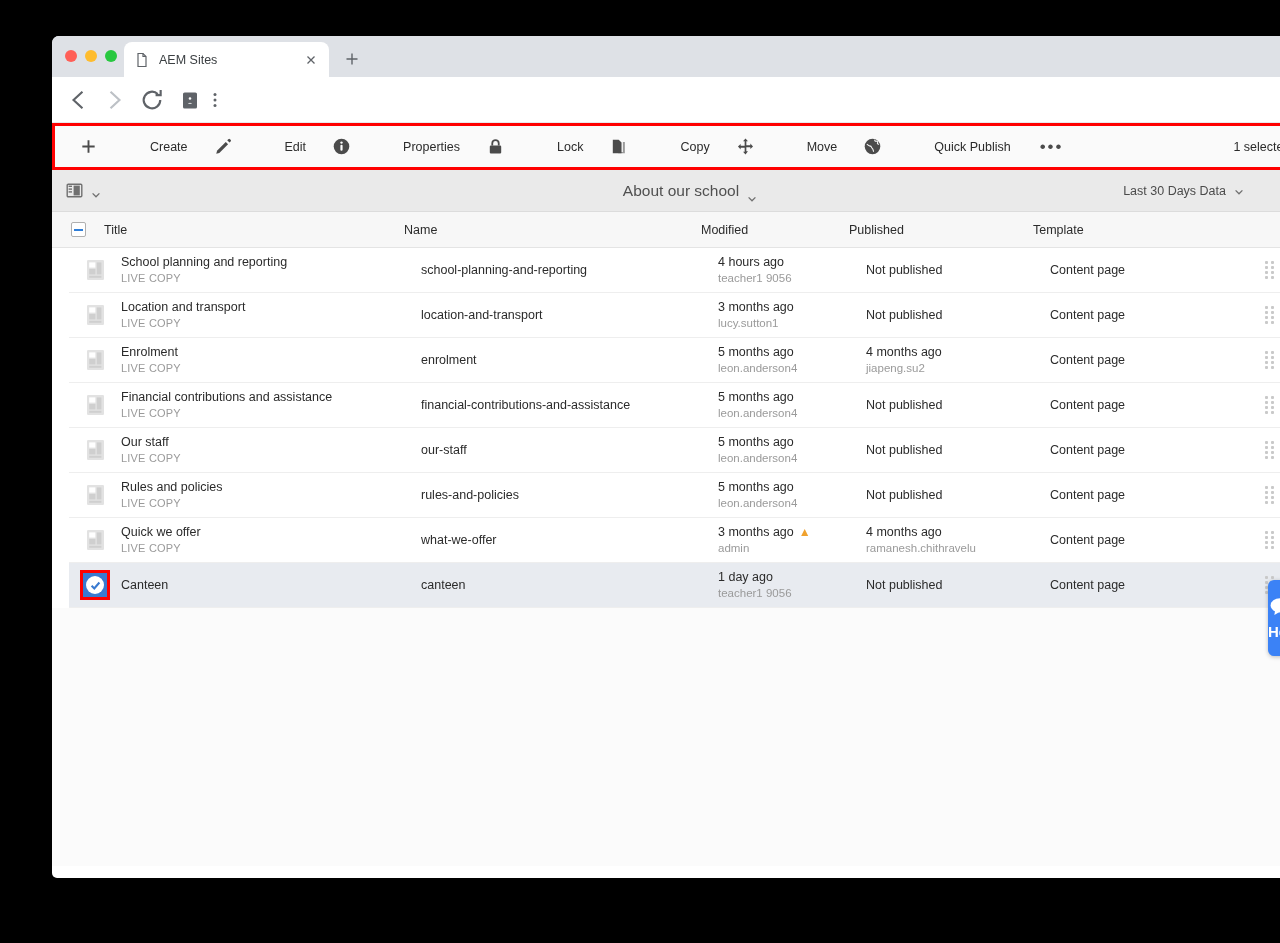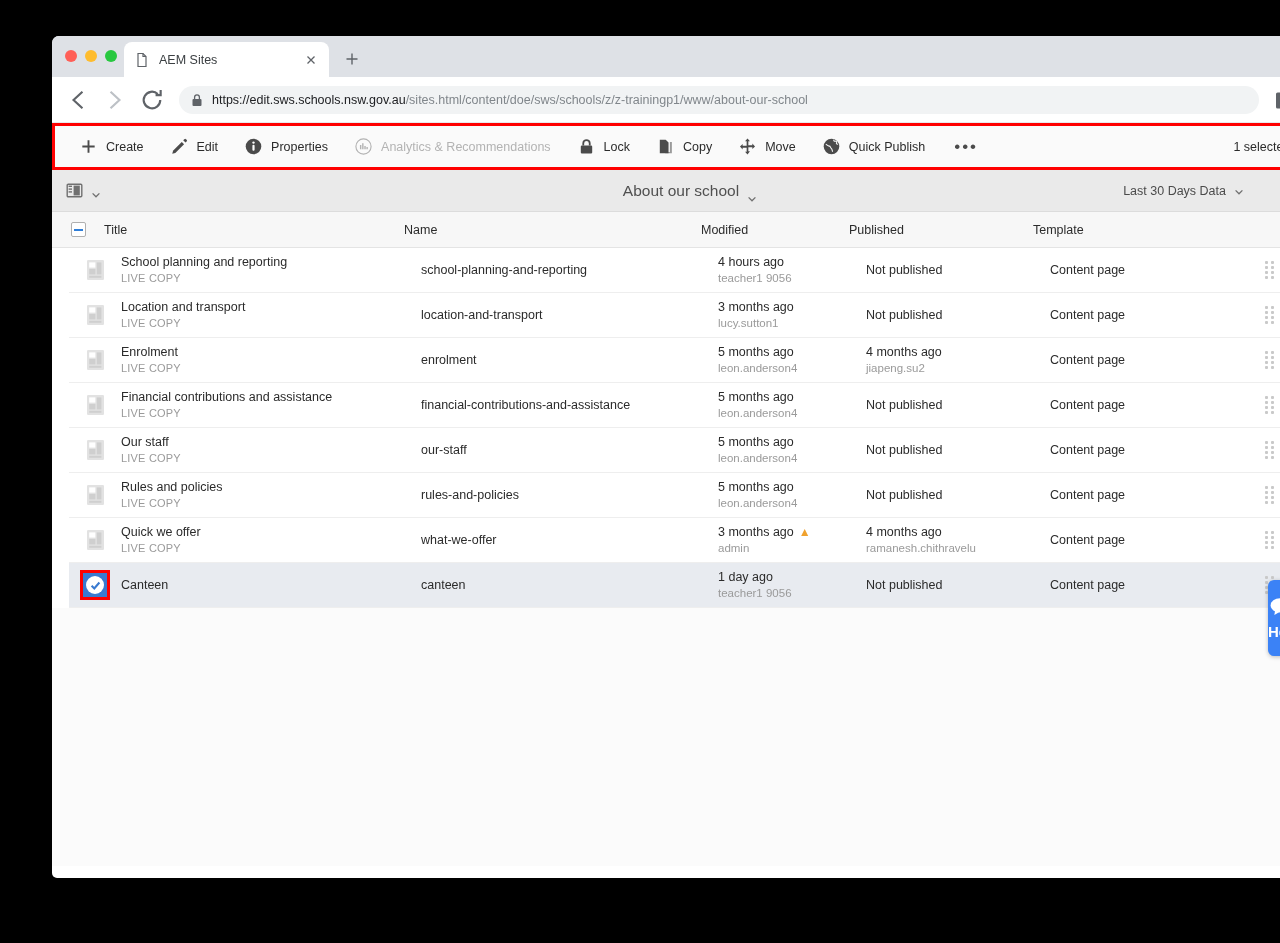--- a/index.html
+++ b/index.html
@@ -95,20 +95,21 @@
     background: #fafafa;
     border: 3px solid #ff0000;
     display: flex; align-items: center;
     padding-left: 11px;
   }
   .act {
     display: flex; align-items: center;
     height: 100%;
     padding: 0 13px;
     cursor: default;
+    gap: 44px;
   }
   .act-icon {
     width: 19px; height: 19px;
     margin-right: 8px;
     display: flex; align-items: center; justify-content: center;
     color: #4b4b4b;
     flex: 0 0 auto;
   }
   .act-label { font-size: 12.5px; color: #2b2b2b; white-space: nowrap; }
   .act.muted .act-icon, .act.muted .act-label { color: #b3b3b3; }
@@ -273,29 +274,20 @@
       <svg viewBox="0 0 22 22" stroke="currentColor" stroke-width="1.7" fill="none">
           <path d="M7.5 4.5l7 6.5-7 6.5"></path>
         </svg>
     </span>
     <span class="nav-btn">
       <svg viewBox="0 0 22 22" stroke="currentColor" stroke-width="1.7" fill="none">
         <path d="M17.5 11a6.5 6.5 0 1 1-2-4.7"></path>
           <path d="M17.8 3.2v4h-4"></path>
       </svg>
     </span>
-    <div class="omnibox">
-      <span class="lock-icon">
-        <svg viewBox="0 0 12 14" fill="#5f6368">
-          <rect x="1.5" y="6" width="9" height="7" rx="1"></rect>
-          <path d="M3.6 6V4.2a2.4 2.4 0 0 1 4.8 0V6" fill="none" stroke="#5f6368" stroke-width="1.3"></path>
-        </svg>
-      </span>
-      <span class="url"><span>https://edit.sws.schools.nsw.gov.au</span><span class="grey">/sites.html/content/doe/sws/schools/z/z-trainingp1/www/about-our-school</span></span>
-    </div>
     <span class="chrome-right-icon">
       <svg viewBox="0 0 22 24" fill="none" stroke="#5f6368" stroke-width="1.5">
         <rect x="4" y="4.5" width="14" height="16" rx="1.6" fill="#5f6368" stroke="none"></rect>
         <circle cx="11" cy="10.5" r="2.1" fill="#fff"></circle>
         <path d="M7.6 16.6c.7-1.7 2-2.5 3.4-2.5s2.7.8 3.4 2.5z" fill="#fff"></path>
       </svg>
     </span>
     <span class="chrome-kebab">
       <svg viewBox="0 0 16 24" fill="#5f6368">
           <circle cx="8" cy="6.5" r="1.5"></circle>
@@ -330,29 +322,20 @@
       <span class="act-icon">
         <svg viewBox="0 0 20 20">
             <circle cx="10" cy="10" r="8.2" fill="currentColor"></circle>
             <circle cx="10" cy="5.9" r="1.25" fill="#fff"></circle>
             <rect x="8.85" y="8.2" width="2.3" height="6.3" rx="1.1" fill="#fff"></rect>
           </svg>
       </span>
       <span class="act-label">Properties</span>
     </div>
 
-    <div class="act muted">
-      <span class="act-icon">
-        <svg viewBox="0 0 20 20" fill="none" stroke="currentColor" stroke-width="1.2">
-          <circle cx="10" cy="10" r="8"></circle>
-          <path d="M7 13V8.5M9.3 13V6.6M11.6 13V9.4M13.8 13v-2.4" stroke-width="1.5"></path>
-        </svg>
-      </span>
-      <span class="act-label">Analytics &amp; Recommendations</span>
-    </div>
 
     <div class="act">
       <span class="act-icon">
         <svg viewBox="0 0 20 20" fill="currentColor">
           <rect x="4" y="9" width="12" height="8.4" rx="1.2"></rect>
           <path d="M6.6 9V6.6a3.4 3.4 0 0 1 6.8 0V9" fill="none" stroke="currentColor" stroke-width="1.9"></path>
         </svg>
       </span>
       <span class="act-label">Lock</span>
     </div>

